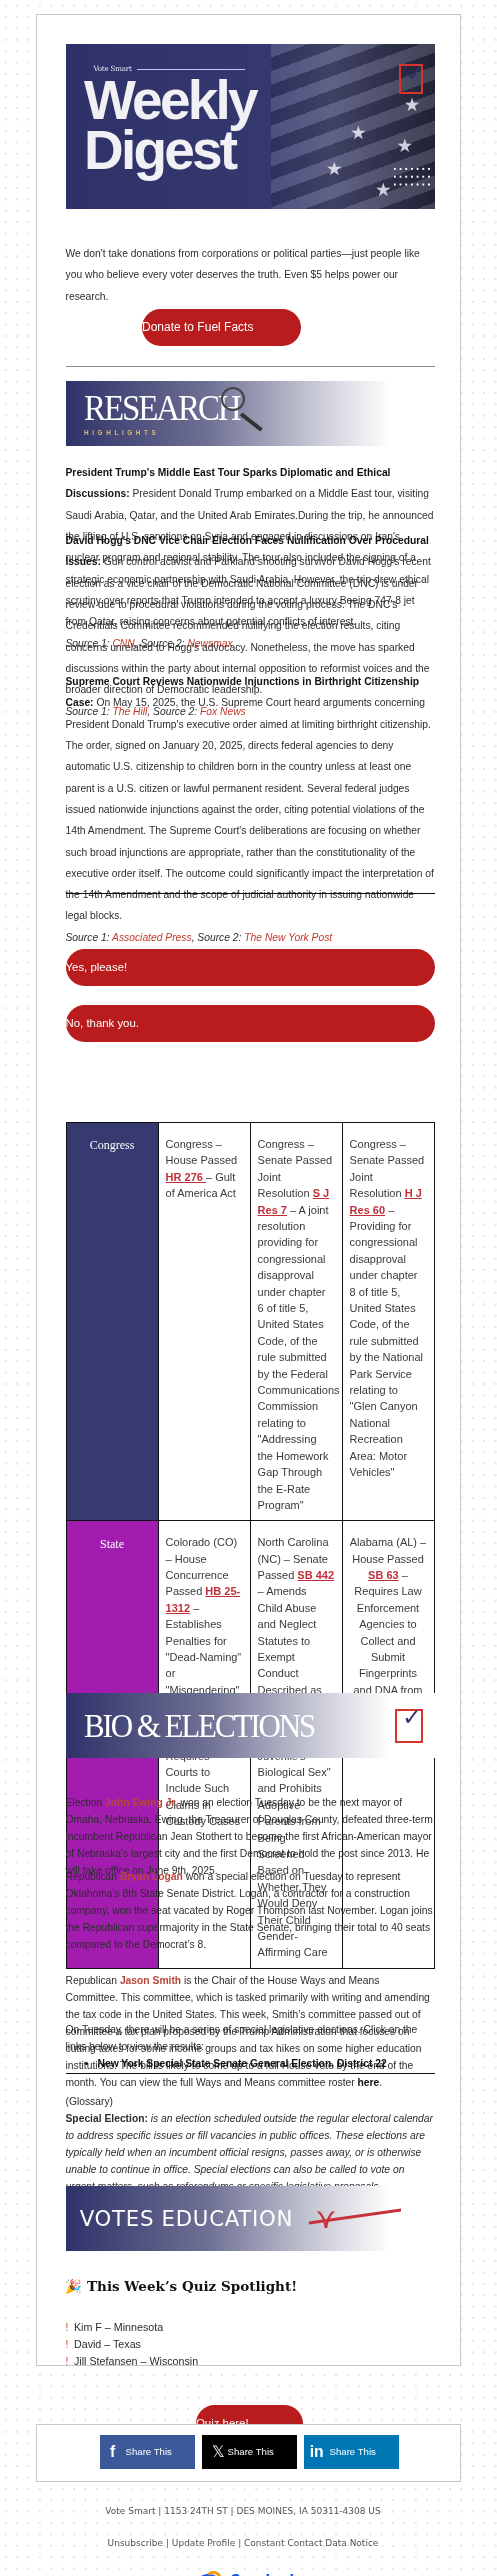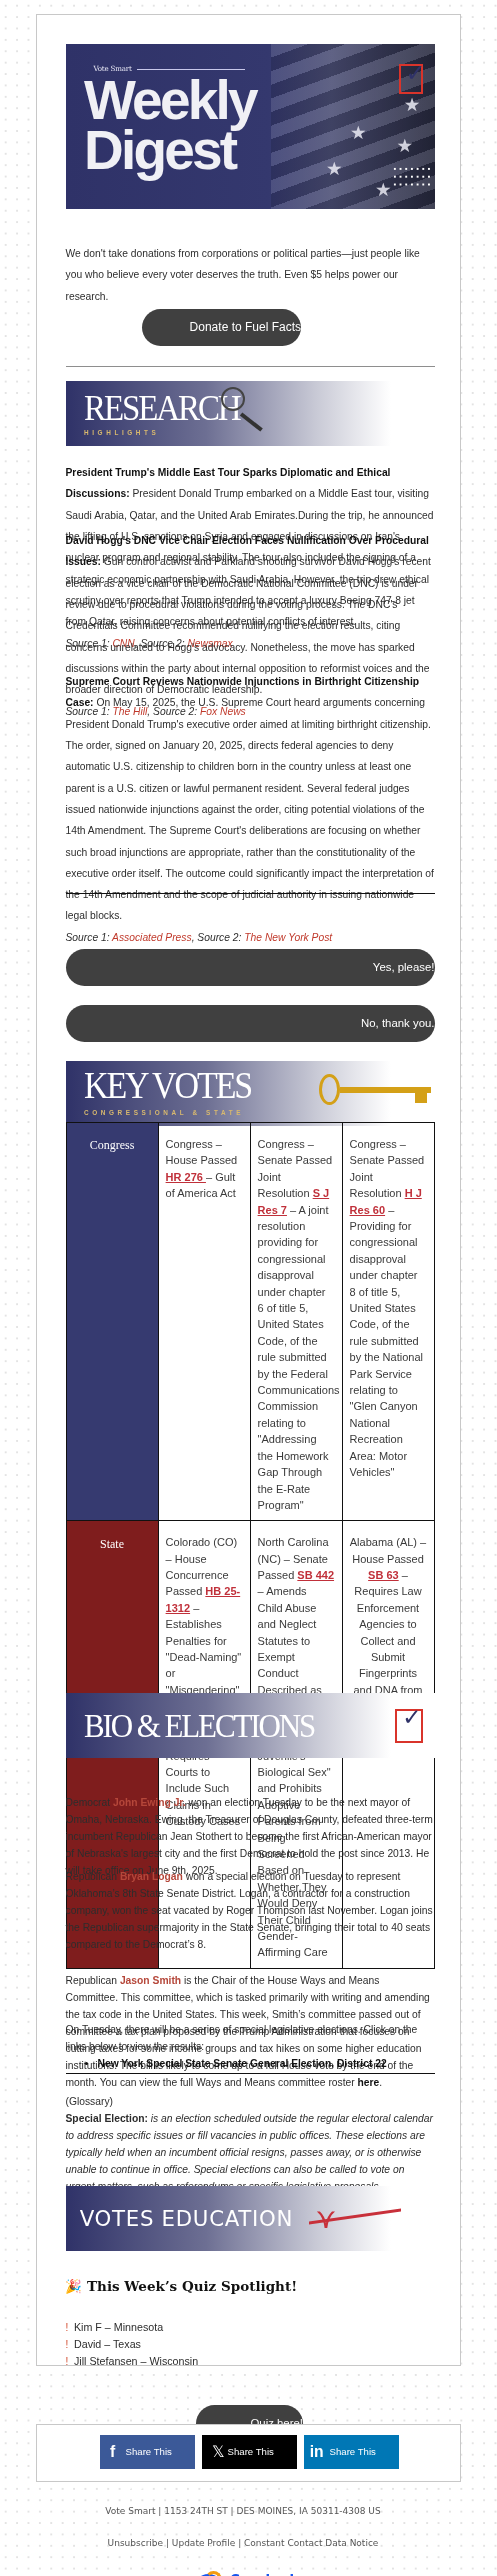--- a/index.html
+++ b/index.html
@@ -30,21 +30,21 @@
     background: repeating-linear-gradient(160deg, rgba(255,255,255,0.12) 0 12.8px, rgba(0,0,0,0.15) 12.8px 25.6px); }
   .hero .star { position: absolute; color: rgba(235,235,245,0.85); font-size: 18.5px; }
   .hero .dots { position: absolute; right: 2.8px; top: 121px; width: 40px; height: 24px;
     background-image: radial-gradient(circle, #fff 0.9px, transparent 1.1px); background-size: 5.7px 7.8px; }
   .logo-box { position: absolute; right: 11.4px; top: 20px; width: 24px; height: 30px; border: 2.1px solid #d9342b; }
   .logo-check { position: absolute; left: 4.3px; top: -7.1px; color: #2f3268; font-size: 24px; font-weight: bold; font-family: "DejaVu Sans", sans-serif; }
 
   .para { font-size: 10.3px; line-height: 21.3px; color: #2d2d2d; }
   .intro { top: 228px; }
   .btn {
-    display: block; position: absolute; background: #404040; color: #fff; text-align: right;
+    display: block; position: absolute; background: #b91c1c; color: #fff; text-align: left;
     border-radius: 18.5px; font-size: 11.4px; text-decoration: none;
   }
   .donate-btn { left: 105px; top: 294px; width: 159px; height: 37px; line-height: 37px; font-size: 12px; }
   .hr { position: absolute; left: 28.5px; width: 369px; height: 0.7px; background: #8e8e8e; }
   .hr.dark { background: #111; height: 1.1px; }
 
   
   .banner { position: absolute; left: 28.5px; width: 369px; height: 65px;
     background: linear-gradient(90deg, #2f3268 0%, #6d6f93 38%, #c9cad6 68%, #ffffff 88%); overflow: hidden; }
   .banner .b-title { position: absolute; left: 18.5px; color: #fff; font-family: "Liberation Serif", serif; letter-spacing: -2.1px; transform: scaleY(1.1); transform-origin: left top; }
@@ -53,21 +53,21 @@
   .story { position: absolute; left: 28.5px; width: 369px; font-size: 10.3px; line-height: 21.3px; color: #2d2d2d; }
   .story b { color: #111; }
   .src { font-style: italic; }
   .src a { color: #c0392b; text-decoration: none; }
 
   
   .kv-table { position: absolute; left: 28.5px; top: 1107px; width: 369px; border-collapse: collapse; table-layout: fixed; }
   .kv-table td { border: 0.7px solid #111; vertical-align: top; font-size: 11px; line-height: 16.4px; color: #3a3a3a; padding: 12.8px 7.1px 7.1px 7.1px; }
   .kv-table td.rowhead { color: #fff; font-family: "Liberation Serif", serif; font-size: 12px; text-align: center; padding-top: 14.2px; }
   .kv-table td.congress { background: #363a70; }
-  .kv-table td.state { background: #7f1d1d; }
+  .kv-table td.state { background: #a21caf; }
   .kv-table a { color: #c0303a; font-weight: bold; text-decoration: underline; }
   .kv-table td.center { text-align: center; }
 
   .bio { position: absolute; left: 28.5px; width: 369px; font-size: 10.3px; line-height: 17px; color: #2d2d2d; }
   .bio .name { color: #b5473a; font-weight: bold; }
   .bio ul { margin-left: 32px; }
   .bio li { font-weight: bold; color: #111; }
 
   .quiz-title { position: absolute; left: 28.5px; top: 2263px; font-family: "DejaVu Serif", serif; font-weight: bold; font-size: 13.5px; color: #111; }
   .winners { position: absolute; left: 28.5px; top: 2304px; font-size: 10.7px; line-height: 17px; color: #2d2d2d; }
@@ -140,27 +140,20 @@
   <div class="story" style="top:656px">
     <b>Supreme Court Reviews Nationwide Injunctions in Birthright Citizenship Case:</b><span> On May 15, 2025, the U.S. Supreme Court heard arguments concerning President Donald Trump's executive order aimed at limiting birthright citizenship. The order, signed on January 20, 2025, directs federal agencies to deny automatic U.S. citizenship to children born in the country unless at least one parent is a U.S. citizen or lawful permanent resident. Several federal judges issued nationwide injunctions against the order, citing potential violations of the 14th Amendment. The Supreme Court's deliberations are focusing on whether such broad injunctions are appropriate, rather than the constitutionality of the executive order itself. The outcome could significantly impact the interpretation of the 14th Amendment and the scope of judicial authority in issuing nationwide legal blocks.</span><br>
     <span class="src"><span>Source 1: </span><a>Associated Press</a><span>, Source 2:  </span><a>The New York Post</a></span>
   </div>
 
   <div class="hr dark" style="top:878px"></div>
 
   <a class="btn" style="left:28.5px;top:990px;width:369px;height:37px;line-height:37px;">No, thank you.</a>
   <a class="btn" style="left:28.5px;top:934px;width:369px;height:37px;line-height:37px;">Yes, please!</a>
 
-  <div class="banner" style="top:1046px">
-    <span class="b-title" style="top:4.3px;font-size:34px">KEY VOTES</span>
-    <span class="b-sub" style="top:48px">CONGRESSIONAL &amp; STATE</span>
-    <span style="position:absolute;left:253px;top:12.8px;width:21.3px;height:31px;border:3.6px solid #d4a017;border-radius:50%;"></span>
-    <span style="position:absolute;left:274px;top:26px;width:91px;height:5.7px;background:#d4a017;"></span>
-    <span style="position:absolute;left:349px;top:32px;width:12.8px;height:10px;background:#d4a017;"></span>
-  </div>
 
   <table class="kv-table">
     <colgroup>
         <col style="width:25%">
         <col style="width:25%">
         <col style="width:25%">
         <col style="width:25%">
       </colgroup>
     <tbody>
         <tr>
@@ -179,21 +172,21 @@
     </table>
 
   <div class="banner" style="top:1678px">
     <span class="b-title" style="top:12.8px;font-size:31px">BIO &amp; ELECTIONS</span>
     <span style="position:absolute;left:329px;top:15.7px;width:28.5px;height:34px;border:2.1px solid #d9342b;">
         <span style="position:absolute;left:5.7px;top:-7.1px;color:#2f3268;font-size:23px;font-weight:bold;font-family:'DejaVu Sans',sans-serif;">✓</span>
       </span>
   </div>
 
   <div class="bio" style="top:1779px">
-    <span>Democrat </span><span class="name">John Ewing Jr.</span><span> won an election Tuesday to be the next mayor of Omaha, Nebraska. Ewing, the Treasurer of Douglas County, defeated three-term incumbent Republican Jean Stothert to become the first African-American mayor of Nebraska's largest city and the first Democrat to hold the post since 2013. He will take office on June 9th, 2025.</span>
+    <span>Election </span><span class="name">John Ewing Jr.</span><span> won an election Tuesday to be the next mayor of Omaha, Nebraska. Ewing, the Treasurer of Douglas County, defeated three-term incumbent Republican Jean Stothert to become the first African-American mayor of Nebraska's largest city and the first Democrat to hold the post since 2013. He will take office on June 9th, 2025.</span>
   </div>
   <div class="bio" style="top:1853px">
     <span>Republican </span><span class="name">Bryan Logan</span><span> won a special election on Tuesday to represent Oklahoma’s 8th State Senate District. Logan, a contractor for a construction company, won the seat vacated by Roger Thompson last November. Logan joins the Republican supermajority in the State Senate, bringing their total to 40 seats compared to the Democrat’s 8.</span>
   </div>
   <div class="bio" style="top:1957px">
     <span>Republican </span><span class="name">Jason Smith</span><span> is the Chair of the House Ways and Means Committee. This committee, which is tasked primarily with writing and amending the tax code in the United States. This week, Smith’s committee passed out of committee a tax plan proposed by the Trump Administration that focuses on cutting taxes for some income groups and tax hikes on some higher education institutions. The bill is likely to come up to a full House vote by the end of the month. You can view the full Ways and Means committee roster </span><b style="color:#111">here</b><span>.</span>
   </div>
   <div class="bio" style="top:2006px">
     <span>On Tuesday, there will be a series of  special legislative elections. Click on the links below to view the results:</span>
     <ul>

